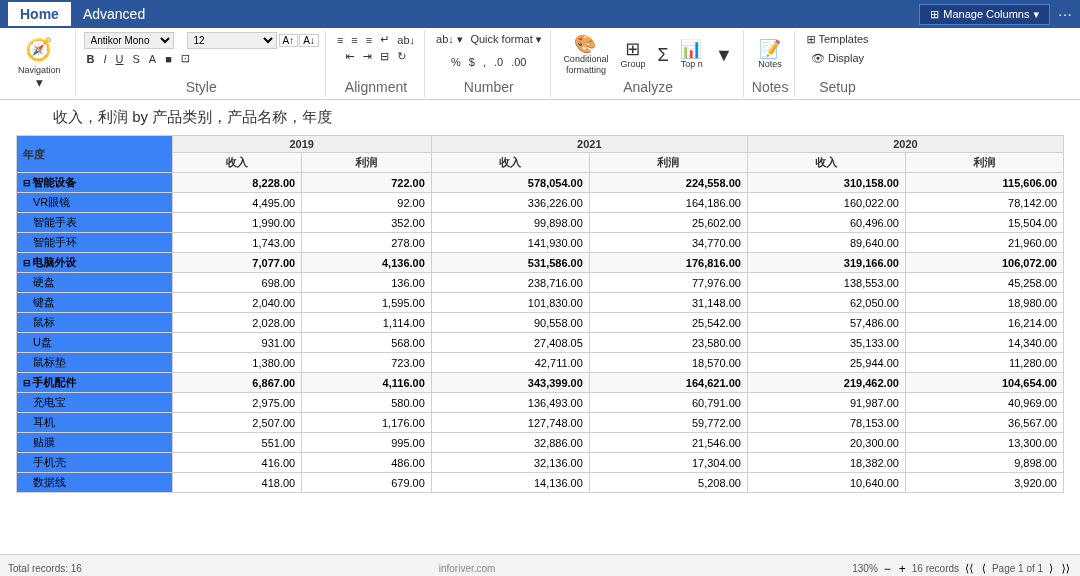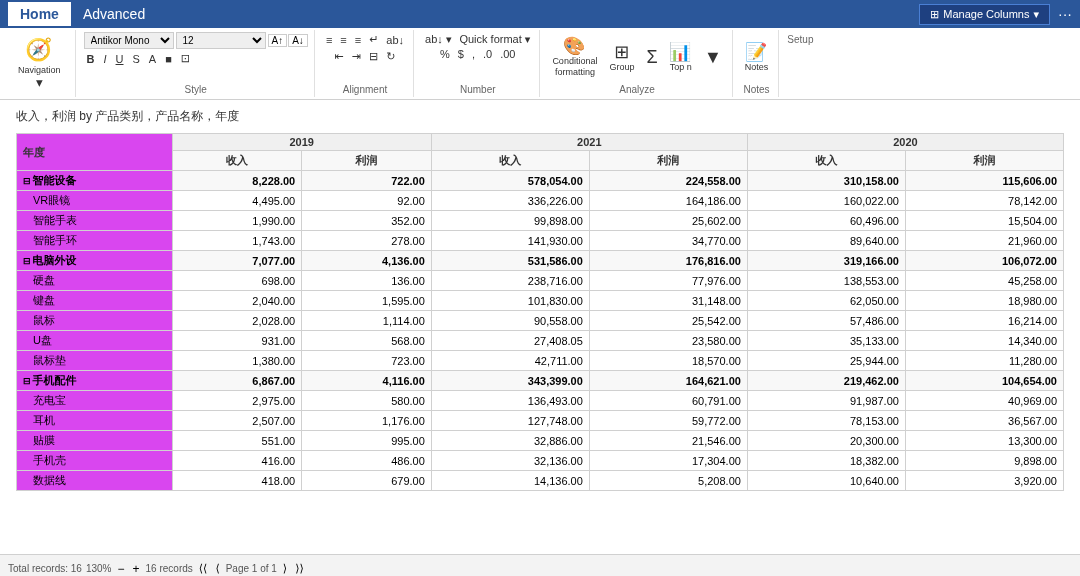--- a/index.html
+++ b/index.html
@@ -8,51 +8,51 @@
     
     .ribbon { background: #2b579a; color: white; }
     .ribbon-tabs { display: flex; align-items: center; padding: 0 8px; height: 28px; }
     .ribbon-tab { padding: 4px 12px; font-size: 14px; cursor: pointer; color: white; }
     .ribbon-tab.active { background: white; color: #2b579a; font-weight: bold; }
     .ribbon-manage-cols { margin-left: auto; background: #1e4080; border: 1px solid #4a7fd4; color: white; padding: 3px 10px; font-size: 11px; cursor: pointer; display: flex; align-items: center; gap: 4px; }
     .ribbon-more { margin-left: 8px; color: white; cursor: pointer; font-size: 14px; }
 
     .ribbon-body { background: white; border-bottom: 1px solid #d0d0d0; display: flex; align-items: stretch; padding: 2px 4px; height: 72px; gap: 2px; }
     .ribbon-group { display: flex; flex-direction: column; align-items: center; justify-content: space-between; padding: 2px 6px; border-right: 1px solid #e0e0e0; }
-    .ribbon-group-label { font-size: 10px; color: #666; margin-top: 2px; text-align: center; }
+    .ribbon-group-label { font-size: 14px; color: #666; margin-top: 2px; text-align: center; }
     .ribbon-group-content { display: flex; align-items: center; gap: 2px; flex: 1; }
     .ribbon-btn { background: none; border: none; cursor: pointer; padding: 2px 4px; font-size: 11px; display: flex; flex-direction: column; align-items: center; gap: 1px; color: #333; }
     .ribbon-btn .btn-icon { font-size: 18px; line-height: 1; }
     .ribbon-btn .btn-label { font-size: 9px; }
     .ribbon-btn-large { display: flex; flex-direction: column; align-items: center; padding: 4px 6px; cursor: pointer; background: none; border: none; color: #333; }
     .ribbon-btn-large .btn-icon { font-size: 24px; }
     .ribbon-btn-large .btn-label { font-size: 9px; margin-top: 2px; }
 
     .font-select { display: flex; align-items: center; gap: 2px; }
     .font-select select { font-size: 10px; border: 1px solid #ccc; padding: 1px 2px; width: 90px; }
-    .font-size-select { font-size: 10px; border: 1px solid #ccc; padding: 1px 2px; width: 32px; }
+    .font-size-select { font-size: 10px; border: 1px solid #ccc; padding: 1px 2px; width: 32px; margin-left: 11px; }
     .font-size-btns { display: flex; gap: 1px; }
     .font-size-btns button { font-size: 10px; border: 1px solid #ccc; background: white; cursor: pointer; padding: 0 3px; }
 
     
     .nav-btn { display: flex; flex-direction: column; align-items: center; padding: 2px 8px; cursor: pointer; background: none; border: none; }
     .nav-btn .btn-icon { font-size: 22px; color: #333; }
     .nav-btn .btn-label { font-size: 9px; color: #333; }
     .small-btn { background: none; border: none; cursor: pointer; font-size: 11px; padding: 1px 3px; color: #333; }
 
     
     .content-area { background: white; padding: 8px 16px; height: calc(576px - 28px - 72px - 22px); overflow: hidden; }
-    .pivot-title { font-size: 12px; color: #333; margin-bottom: 8px; }
+    .pivot-title { font-size: 15px; color: #333; margin-bottom: 8px; margin-left: 37px; }
 
     
     .pivot-table { border-collapse: collapse; font-size: 11px; width: 100%; }
     .pivot-table th, .pivot-table td { border: 1px solid #d0d0d0; padding: 2px 6px; text-align: right; white-space: nowrap; }
     .pivot-table th { background: #f8f8f8; font-weight: bold; text-align: center; color: #333; }
     .pivot-table .col-header-year { background: #f0f0f0; font-weight: bold; text-align: center; }
-    .pivot-table .category-col { text-align: left; background: #d946ef; }
+    .pivot-table .category-col { text-align: left; background: #3b82f6; }
     .pivot-table .row-category { font-weight: bold; background: #f8f8f8; }
     .pivot-table .row-sub { }
     .pivot-table .row-category td { font-weight: bold; }
     .collapse-icon { font-size: 9px; margin-right: 2px; cursor: pointer; }
     .indent { padding-left: 16px !important; }
 
     
     .status-bar { background: #f3f3f3; border-top: 1px solid #d0d0d0; height: 28px; display: flex; align-items: center; padding: 0 8px; font-size: 10px; color: #555; gap: 4px; }
     .status-zoom { display: flex; align-items: center; gap: 4px; }
     .zoom-btn { background: none; border: none; cursor: pointer; font-size: 12px; padding: 0 2px; }
@@ -129,21 +129,21 @@
         <button class="small-btn">⇤</button>
         <button class="small-btn">⇥</button>
         <button class="small-btn">⊟</button>
         <button class="small-btn">↻</button>
       </div>
     </div>
     <div class="ribbon-group-label">Alignment</div>
   </div>
 
   <div class="ribbon-group">
-    <div class="ribbon-group-content" style="flex-direction:column; gap:0;">
+    <div class="ribbon-group-content" style="flex-direction:column; gap:8px;">
       <div style="display:flex; gap:2px; align-items:center;">
         <button class="small-btn">ab↓ ▾</button>
         <button class="small-btn">Quick format ▾</button>
       </div>
       <div style="display:flex; gap:2px;">
         <button class="small-btn">%</button>
         <button class="small-btn">$</button>
         <button class="small-btn">,</button>
         <button class="small-btn">.0</button>
         <button class="small-btn">.00</button>
@@ -181,20 +181,30 @@
     <div class="ribbon-group-content">
       <button class="ribbon-btn">
         <span class="btn-icon">📝</span>
         <span class="btn-label">Notes</span>
       </button>
     </div>
     <div class="ribbon-group-label">Notes</div>
   </div>
 
   <div class="ribbon-group" style="border-right:none;">
+    <div class="ribbon-group-content" style="flex-direction:column; gap:4px;">
+      <button class="small-btn">
+        <span>⊞</span>
+        <span>Templates</span>
+      </button>
+      <button class="small-btn">
+        <span>👁</span>
+        <span>Display</span>
+      </button>
+    </div>
     <div class="ribbon-group-label">Setup</div>
   </div>
 </div>
 
 <div class="content-area">
   <div class="pivot-title">收入，利润 by 产品类别，产品名称，年度</div>
 
   <table class="pivot-table">
     <thead>
       <tr>
@@ -356,20 +366,21 @@
       <td>5,208.00</td>
       <td>10,640.00</td>
       <td>3,920.00</td>
     </tr>
       </tbody>
   </table>
 </div>
 
 <div class="status-bar">
   <span>Total records: 16</span>
+  <div class="inforiver-link">inforiver.com</div>
   <div class="status-zoom">
     <span>130%</span>
     <button class="zoom-btn">−</button>
     <button class="zoom-btn">+</button>
   </div>
   <span>16 records</span>
   <div class="pagination">
     <button class="page-btn">⟨⟨</button>
     <button class="page-btn">⟨</button>
     <span>Page 1 of 1</span>

